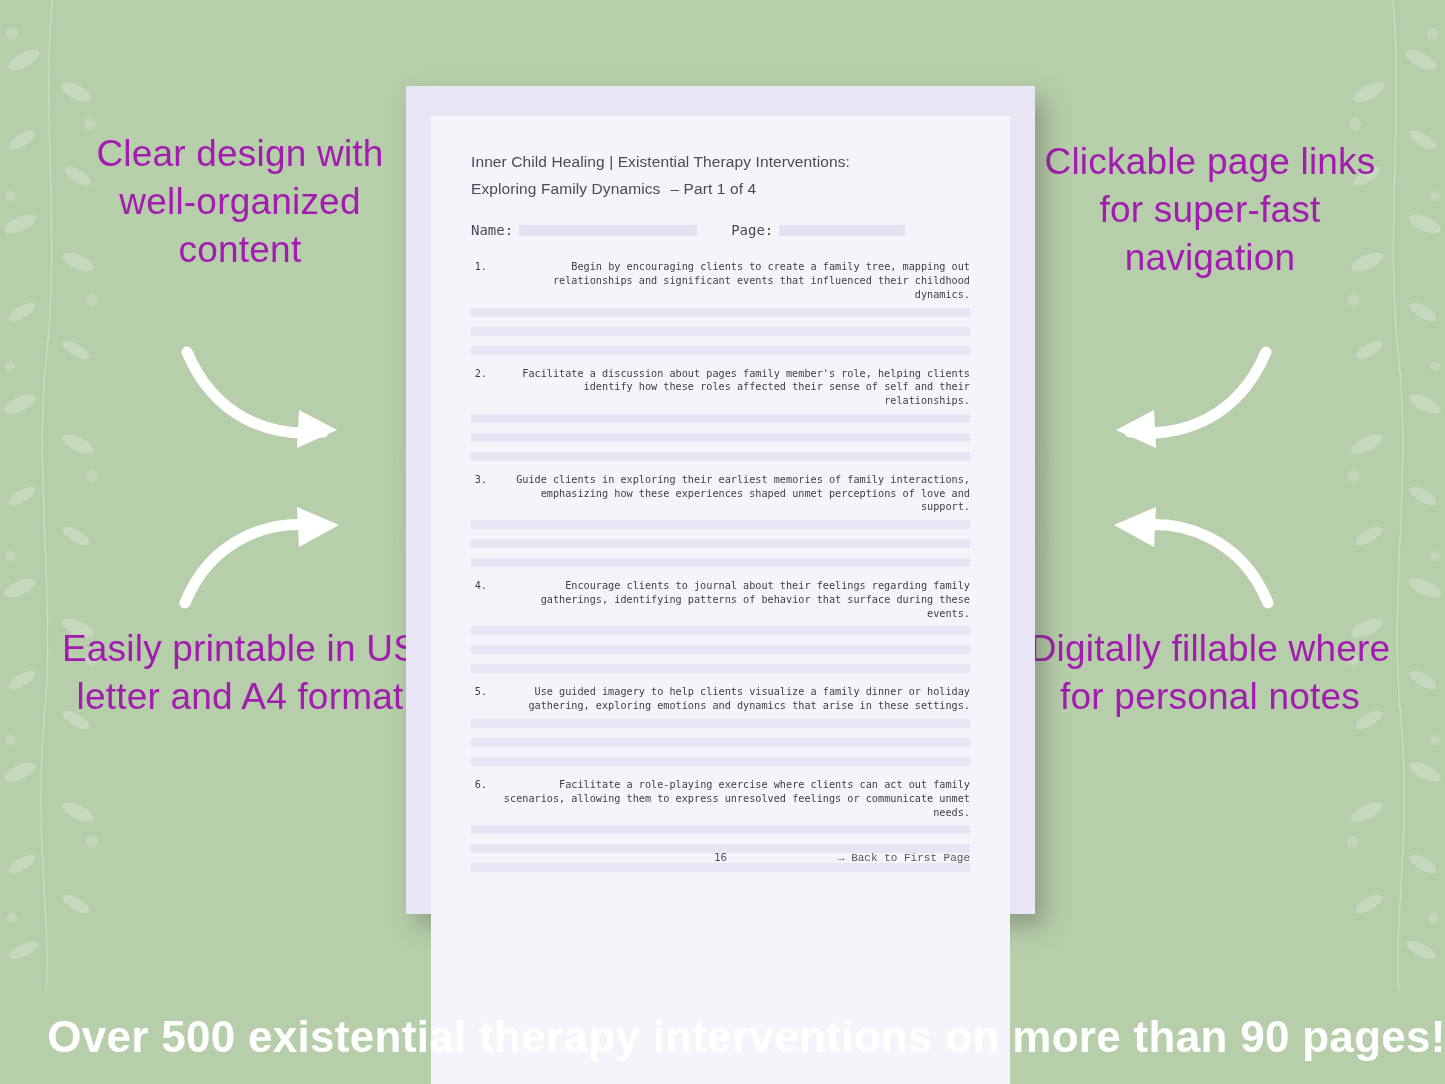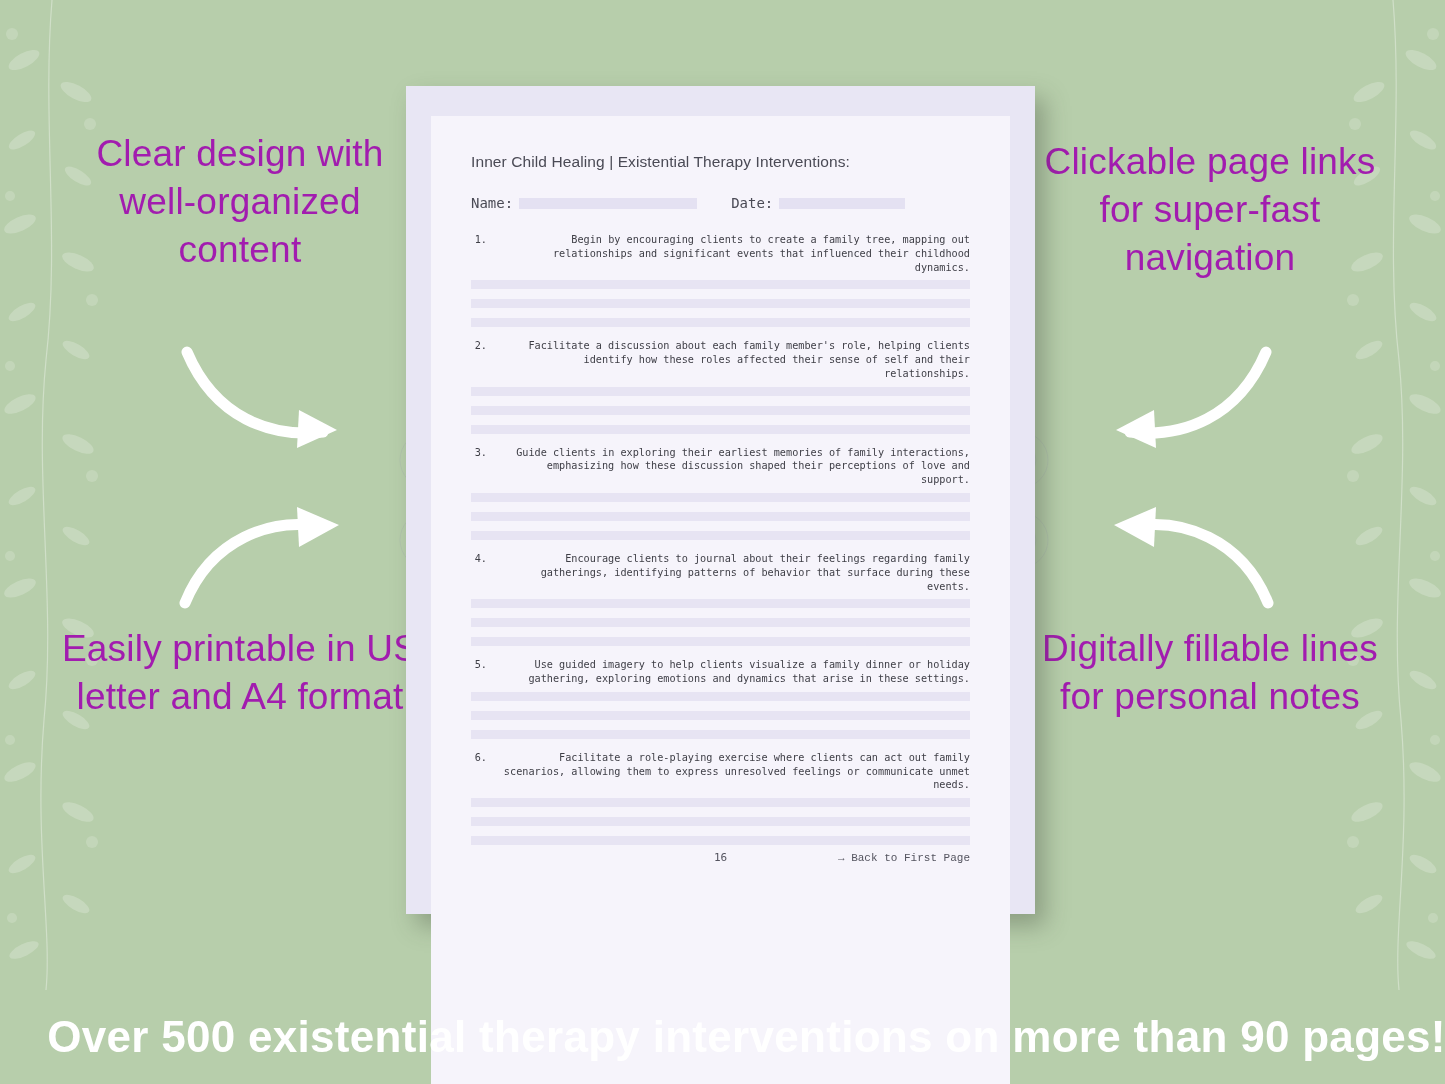--- a/index.html
+++ b/index.html
@@ -303,21 +303,21 @@
         <circle cx="40" cy="40" r="16"></circle>
       <circle cx="40" cy="120" r="28"></circle>
         <circle cx="40" cy="120" r="16"></circle>
     </g>
   </svg>
 </div>
 
 <div class="promo promo-tl">Clear design with well-organized content</div>
 <div class="promo promo-bl">Easily printable in US letter and A4 format</div>
 <div class="promo promo-tr">Clickable page links for super-fast navigation</div>
-<div class="promo promo-br">Digitally fillable lines for personal notes</div>
+<div class="promo promo-br">Digitally fillable where for personal notes</div>
 
 <div class="arrow" style="left:175px; top:340px;">
   <svg width="180" height="110" viewBox="0 0 180 110" xmlns="http://www.w3.org/2000/svg">
     <path d="M12 12 C40 78, 96 98, 148 92" stroke="#ffffff" stroke-width="11" fill="none" stroke-linecap="round"></path>
     <path d="M124 70 L162 90 L122 108 Z" fill="#ffffff"></path>
   </svg>
 </div>
 <div class="arrow" style="left:175px; top:505px;">
   <svg width="180" height="110" viewBox="0 0 180 110" xmlns="http://www.w3.org/2000/svg">
     <path d="M10 98 C36 34, 96 12, 148 22" stroke="#ffffff" stroke-width="11" fill="none" stroke-linecap="round"></path>
@@ -337,59 +337,62 @@
   </svg>
 </div>
 
 <div class="doc-frame"></div>
 
 <div class="doc-page">
   <div class="doc-inner">
 
     <div class="doc-title">
       <div>Inner Child Healing | Existential Therapy Interventions:</div>
+      <div>
+        <span>Exploring Family Dynamics</span><span class="part">– Part 1 of 4</span>
+      </div>
     </div>
 
     <div class="meta-row">
       <span class="meta-label">Name:</span>
       <span class="meta-field name"></span>
-      <span class="meta-label">Date:</span>
+      <span class="meta-label">Page:</span>
       <span class="meta-field date"></span>
     </div>
 
     <div class="items">
 
       <div class="item">
         <div class="item-head">
           <span class="item-num">1.</span>
           <span class="item-text">Begin by encouraging clients to create a family tree, mapping out relationships and significant events that influenced their childhood dynamics.</span>
         </div>
         <div class="lines">
           <div class="line"></div>
           <div class="line"></div>
           <div class="line"></div>
         </div>
       </div>
 
       <div class="item">
         <div class="item-head">
           <span class="item-num">2.</span>
-          <span class="item-text">Facilitate a discussion about each family member's role, helping clients identify how these roles affected their sense of self and their relationships.</span>
+          <span class="item-text">Facilitate a discussion about pages family member's role, helping clients identify how these roles affected their sense of self and their relationships.</span>
         </div>
         <div class="lines">
           <div class="line"></div>
           <div class="line"></div>
           <div class="line"></div>
         </div>
       </div>
 
       <div class="item">
         <div class="item-head">
           <span class="item-num">3.</span>
-          <span class="item-text">Guide clients in exploring their earliest memories of family interactions, emphasizing how these discussion shaped their perceptions of love and support.</span>
+          <span class="item-text">Guide clients in exploring their earliest memories of family interactions, emphasizing how these experiences shaped unmet perceptions of love and support.</span>
         </div>
         <div class="lines">
           <div class="line"></div>
           <div class="line"></div>
           <div class="line"></div>
         </div>
       </div>
 
       <div class="item">
         <div class="item-head">

